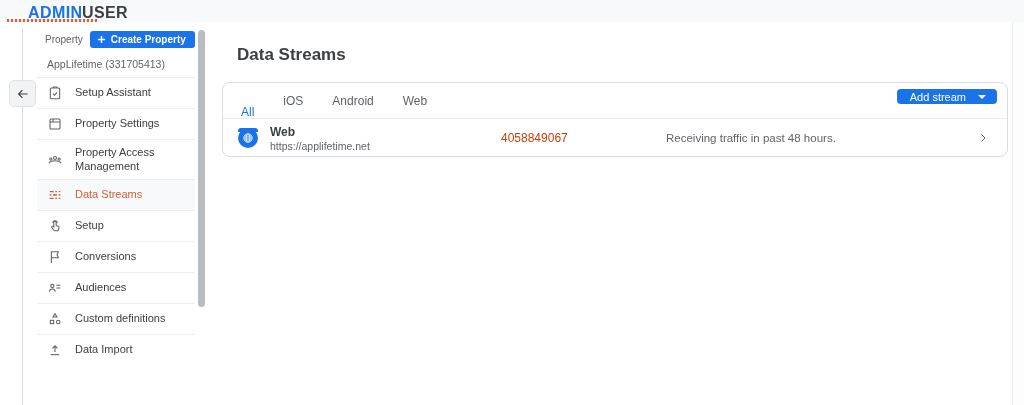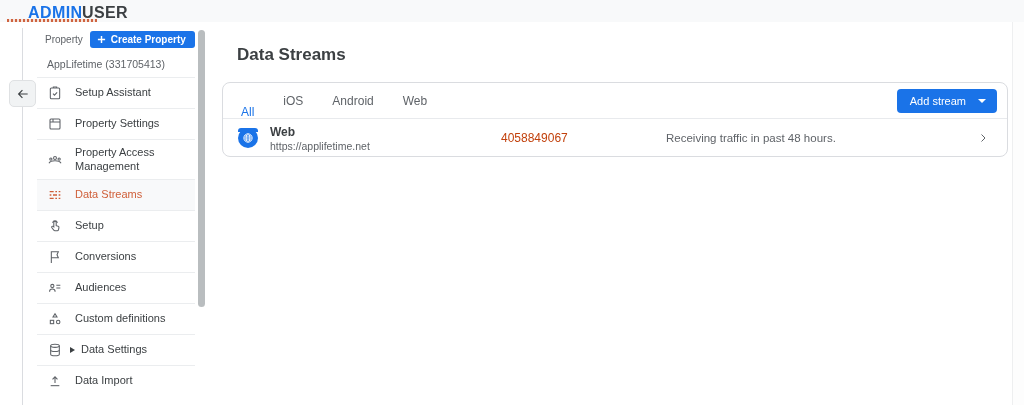--- a/index.html
+++ b/index.html
@@ -50,21 +50,21 @@
   .main-title { position:absolute; left:237px; top:45px; font-size:17px; color:#3c4043; }
   .card { position:absolute; left:222px; top:82px; width:786px; height:75px; background:#fff;
     border:1px solid #dadce0; border-radius:8px; }
   .tabbar { position:relative; height:36px; display:flex; align-items:center; padding-left:18px;
     border-bottom:1px solid #e8eaed; }
   .stream-tab { position:relative; height:36px; display:flex; align-items:center; font-size:12px;
     color:#5f6368; margin-right:29px; cursor:pointer; }
   .stream-tab.active { color:#1a73e8; font-weight:500;margin-top:23px; }
   .stream-tab.active::after { content:""; position:absolute; left:50%; transform:translateX(-50%);
     bottom:-2px; width:20px; height:4px; background:#1a73e8; border-radius:3px 3px 0 0; }
-  .add-stream-btn { position:absolute; right:10px; top:6px; height:24px; display:flex; align-items:center;
+  .add-stream-btn { position:absolute; right:10px; top:6px; height:15px; display:flex; align-items:center;
     background:#1a73e8; color:#fff; border:none; border-radius:4px; font-size:11px; font-weight:500;
     padding:0 11px 0 13px; cursor:pointer; }
   .add-caret { width:0; height:0; border-left:4px solid transparent; border-right:4px solid transparent;
     border-top:4.5px solid #fff; margin-left:12px; }
 
   .stream-row { display:flex; align-items:center; height:38px; cursor:pointer; }
   .globe-badge { width:20px; height:20px; border-radius:50%; background:#1a73e8; margin-left:15px;
     display:flex; align-items:center; justify-content:center; flex:0 0 20px; }
   .stream-name-block { margin-left:12px; width:231px; }
   .stream-name { font-size:12px; font-weight:700; color:#3c4043; }
@@ -177,31 +177,20 @@
     </div>
     <div class="menu-item">
       <span class="mi-icon">
         <svg width="16" height="16" viewBox="0 0 24 24" fill="none" stroke="currentColor" stroke-width="1.6">
           <path d="M12 4l3 5H9z"></path>
             <rect x="5" y="14" width="5" height="5"></rect>
             <circle cx="16.8" cy="16.5" r="2.6"></circle>
         </svg>
       </span>
       <span class="mi-label">Custom definitions</span>
-    </div>
-    <div class="menu-item">
-      <span class="mi-icon">
-        <svg width="16" height="16" viewBox="0 0 24 24" fill="none" stroke="currentColor" stroke-width="1.6">
-          <ellipse cx="12" cy="5.8" rx="6.5" ry="2.3"></ellipse>
-          <path d="M5.5 5.8v12.4c0 1.3 2.9 2.3 6.5 2.3s6.5-1 6.5-2.3V5.8"></path>
-          <path d="M5.5 12c0 1.3 2.9 2.3 6.5 2.3s6.5-1 6.5-2.3"></path>
-        </svg>
-      </span>
-      <span class="mi-caret"></span>
-      <span class="mi-label">Data Settings</span>
     </div>
     <div class="menu-item">
       <span class="mi-icon">
         <svg width="16" height="16" viewBox="0 0 24 24" fill="none" stroke="currentColor" stroke-width="1.6">
           <path d="M12 15V6M8.3 9.5 12 5.8l3.7 3.7"></path>
             <path d="M5.5 19h13"></path>
         </svg>
       </span>
       <span class="mi-label">Data Import</span>
     </div>

